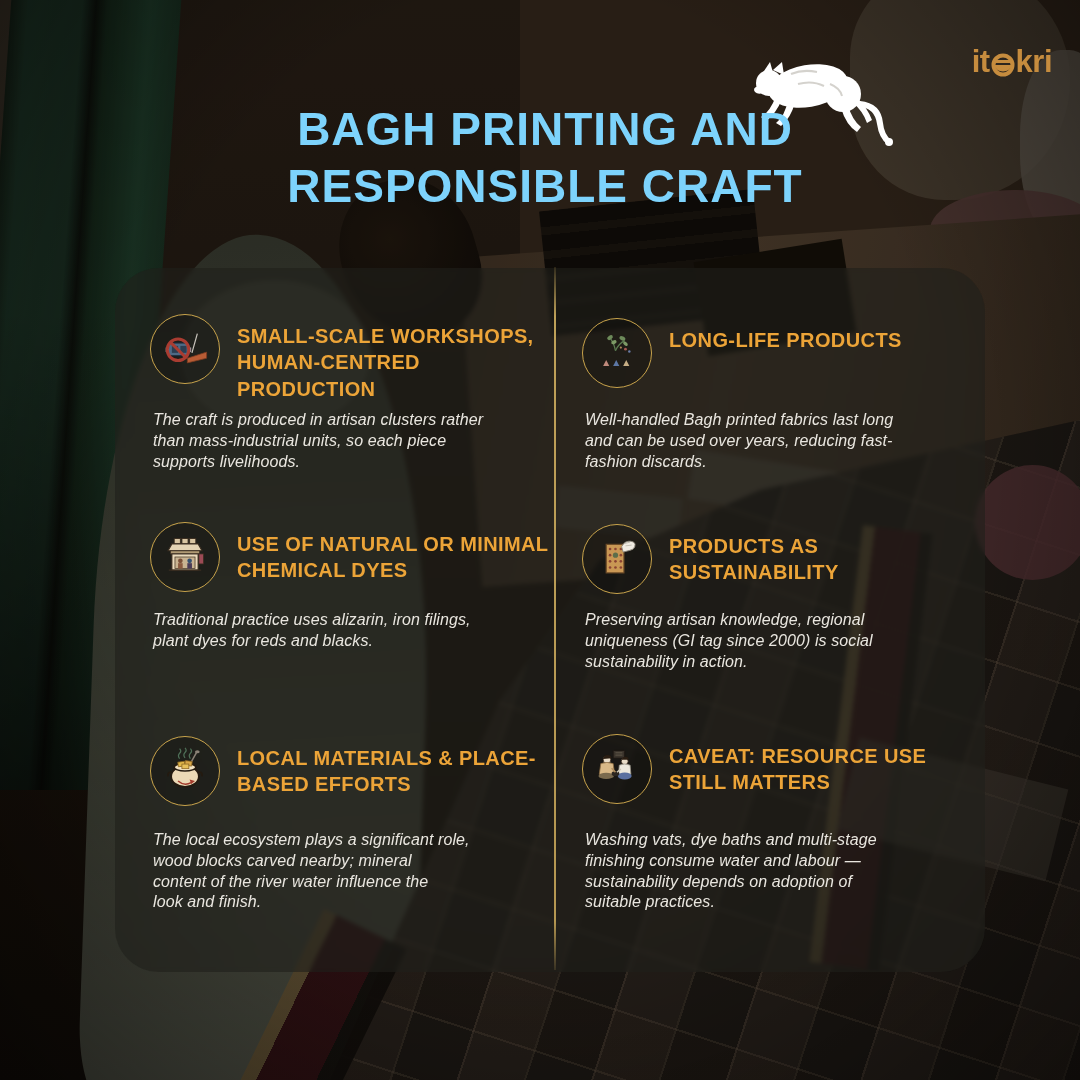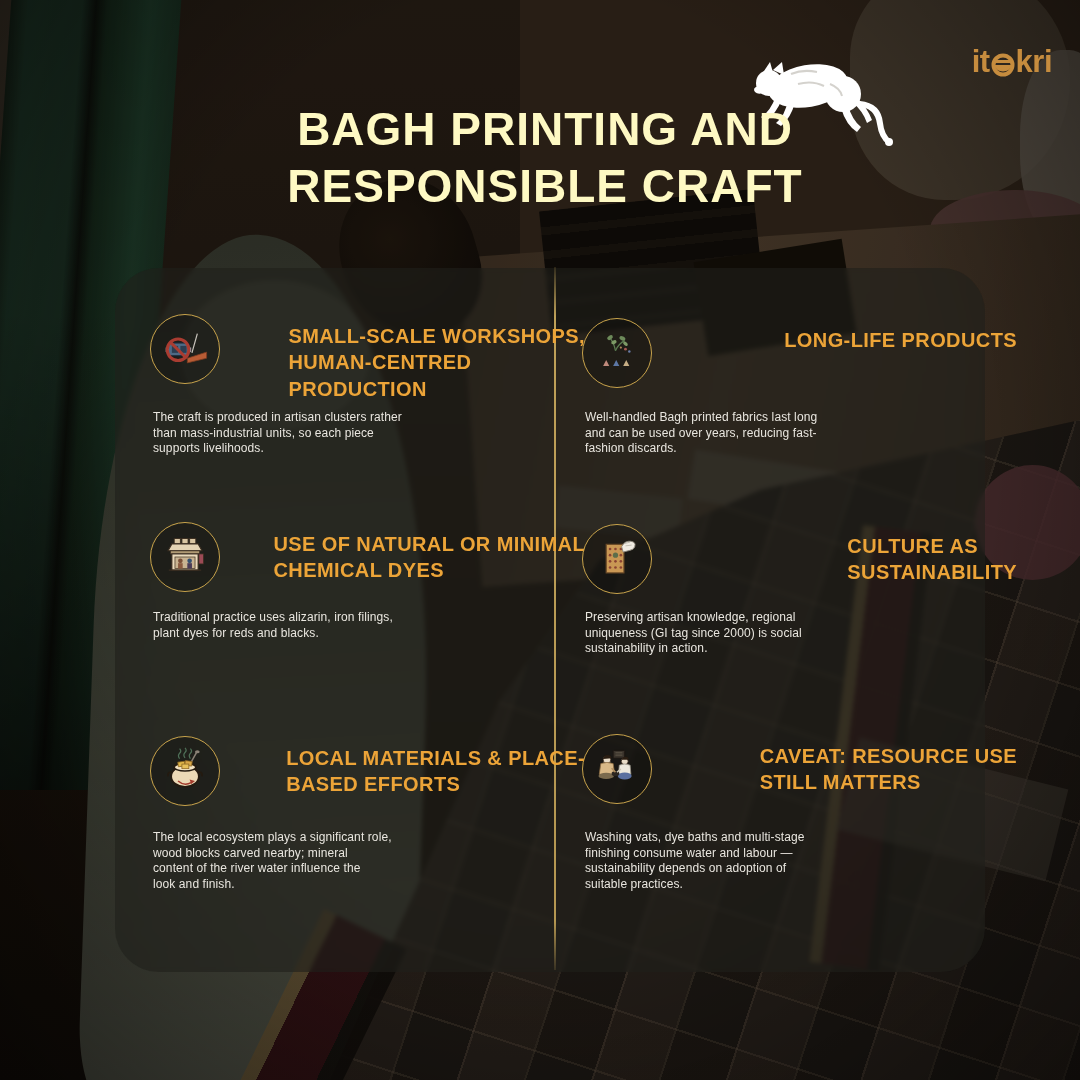--- a/index.html
+++ b/index.html
@@ -47,36 +47,36 @@
   .dim{inset:0;background:rgba(10,7,4,.38);}
   .vignette{inset:0;background:radial-gradient(ellipse at 50% 42%,rgba(0,0,0,0) 52%,rgba(0,0,0,.5) 100%);}
 
   
   .panel{left:115px;top:268px;width:870px;height:704px;border-radius:44px;
          background:rgba(32,31,27,.6);backdrop-filter:blur(2px);}
   .divider{left:554px;top:267px;width:2px;height:703px;
            background:linear-gradient(180deg,rgba(199,168,92,.15),rgba(199,168,92,.95) 7%,rgba(189,157,84,.95) 93%,rgba(199,168,92,.15));}
 
   
-  .title{left:150px;top:101px;width:790px;text-align:center;color:#fef9c3;
+  .title{left:150px;top:101px;width:790px;text-align:center;color:#7dd3fc;
          font-size:46px;font-weight:800;line-height:1.24;letter-spacing:1px;white-space:pre-line;}
   .logo{right:28px;top:44px;color:#C68C3E;font-weight:700;font-size:31px;letter-spacing:-.5px;
         display:flex;align-items:center;}
   .logo .pot{display:inline-block;margin:6px 1px 0 1px;}
   .tiger{left:746px;top:50px;}
 
   
   .section{width:435px;}
-  .sec-head{display:flex;align-items:flex-start;justify-content:space-between;}
+  .sec-head{display:flex;align-items:flex-start;}
   .icon-circle{flex:0 0 auto;width:70px;height:70px;border-radius:50%;border:1.6px solid #C9A44C;
                background:rgba(8,8,6,.28);display:flex;align-items:center;justify-content:center;box-sizing:border-box;}
   .sec-title{margin:9px 0 0 17px;color:#ECA438;font-weight:700;font-size:20px;line-height:1.32;
              letter-spacing:.4px;white-space:pre-line;}
-  .sec-body{position:absolute;left:3px;width:432px;color:#E9E6DF;font-size:12px;line-height:1.3;
-            letter-spacing:.1px;white-space:pre-line;}
+  .sec-body{position:absolute;left:3px;width:432px;color:#E9E6DF;font-size:16px;line-height:1.3;
+            letter-spacing:.1px;white-space:pre-line;font-style:italic;}
 </style>
 </head>
 <body>
 
 <div class="canvas">
 
   <div class="abs bg-base"></div>
   <div class="abs wall-strip"></div>
   <div class="abs door"></div>
   <div class="abs wall-topright"></div>
@@ -229,21 +229,21 @@
             <circle cx="26" cy="46" r="1.7"></circle>
               <circle cx="33" cy="46" r="1.7"></circle>
               <circle cx="40" cy="46" r="1.7"></circle>
           </g>
           <circle cx="33" cy="30" r="3.4" fill="#5c6e4a"></circle>
           <path d="M41,19 q4,-8 12,-7 q7,1 5,7 q-1,4 -7,5 l-8,2 z" fill="#f0ebe2" stroke="#8a8478" stroke-width="1.2"></path>
           <line x1="45" y1="15" x2="52" y2="13" stroke="#b8b2a6" stroke-width="1"></line>
           <line x1="46" y1="18" x2="54" y2="17" stroke="#b8b2a6" stroke-width="1"></line>
         </svg>
       </div>
-      <div class="sec-title">CULTURE AS
+      <div class="sec-title">PRODUCTS AS
 SUSTAINABILITY</div>
     </div>
     <div class="sec-body" style="top:86px;">Preserving artisan knowledge, regional
 uniqueness (GI tag since 2000) is social
 sustainability in action.</div>
   </div>
 
   <div class="abs section" style="left:582px;top:734px;">
     <div class="sec-head">
       <div class="icon-circle">

